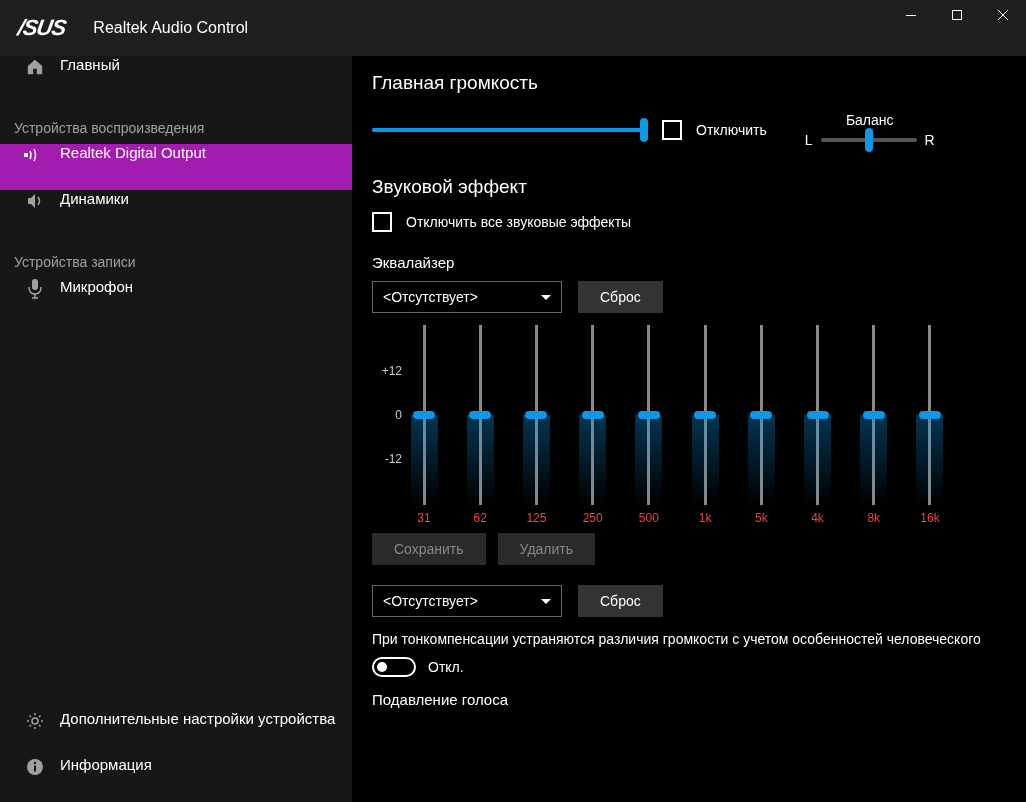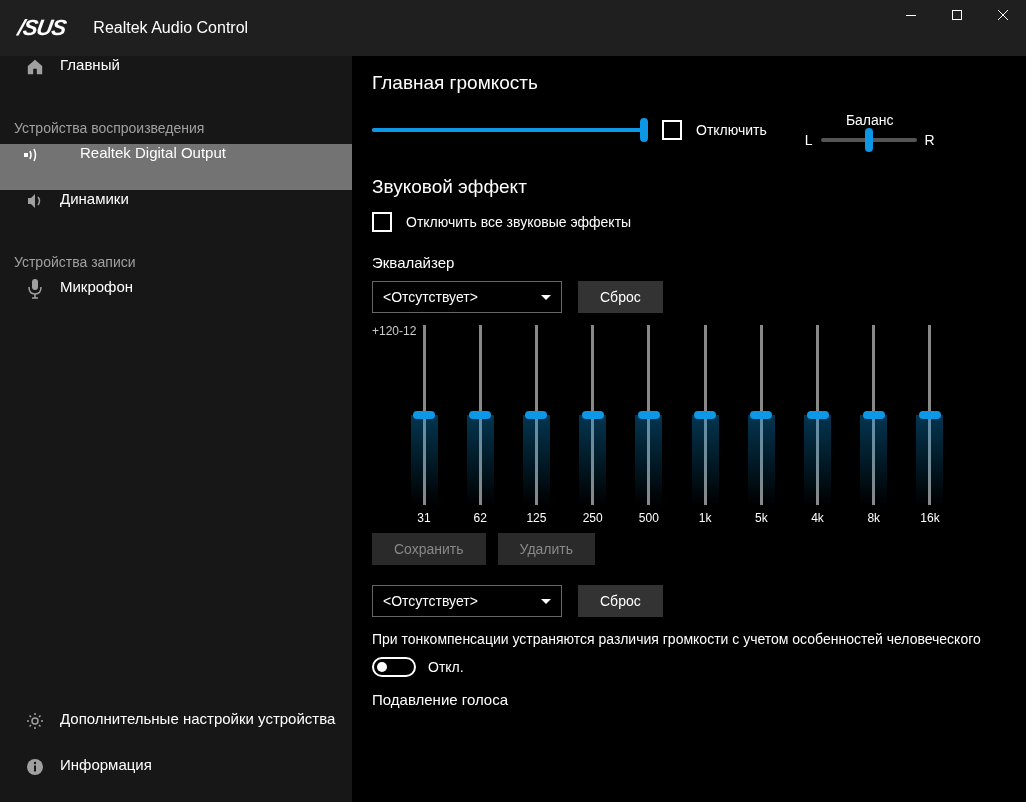--- a/index.html
+++ b/index.html
@@ -65,21 +65,21 @@
   }
   .side-item {
     display: flex;
     align-items: flex-start;
     height: 46px;
     padding-left: 24px;
     color: #fff;
     cursor: pointer;
     font-size: 15px;
   }
-  .side-item.active { background: #737373; gap: 20px; }
+  .side-item.active { background: #a21caf; }
   .side-section {
     padding: 18px 18px 8px 14px;
     color: #a0a0a0;
     font-size: 14px;
   }
   .side-icon {
     width: 22px;
     height: 22px;
     margin-right: 14px;
     display: flex;
@@ -189,25 +189,27 @@
     height: 200px;
     margin-top: 6px;
     margin-bottom: 8px;
   }
   .eq-ylabels {
     position: absolute;
     left: 0;
     top: 0;
     height: 180px;
     display: flex;
-    justify-content: space-between;
+    flex-direction: column;
+    justify-content: center;
     font-size: 12px;
     color: #ccc;
     width: 30px;
     text-align: right;
+    gap: 32px;
   }
   .eq-ylabels span { line-height: 1; }
   .eq-bands {
     position: absolute;
     left: 40px;
     top: 0;
     right: 0;
     height: 180px;
     display: flex;
     justify-content: space-between;
@@ -241,21 +243,21 @@
     background: #0c98e6;
     border-radius: 4px;
     left: 50%;
     top: 50%;
     transform: translate(-50%, -50%);
   }
   .eq-xlabel {
     position: absolute;
     top: 186px;
     font-size: 12px;
-    color: #ffffff;
+    color: #ef4444;
     left: 50%;
     transform: translateX(-50%);
     white-space: nowrap;
   }
   .btn-row { display: flex; gap: 12px; margin-bottom: 20px; }
   .desc-text { font-size: 14px; margin-top: 14px; margin-bottom: 10px; color: #ffffff; white-space: nowrap; }
   .toggle-row { display: flex; align-items: center; gap: 12px; margin-bottom: 14px; }
   .toggle {
     width: 44px;
     height: 20px;

